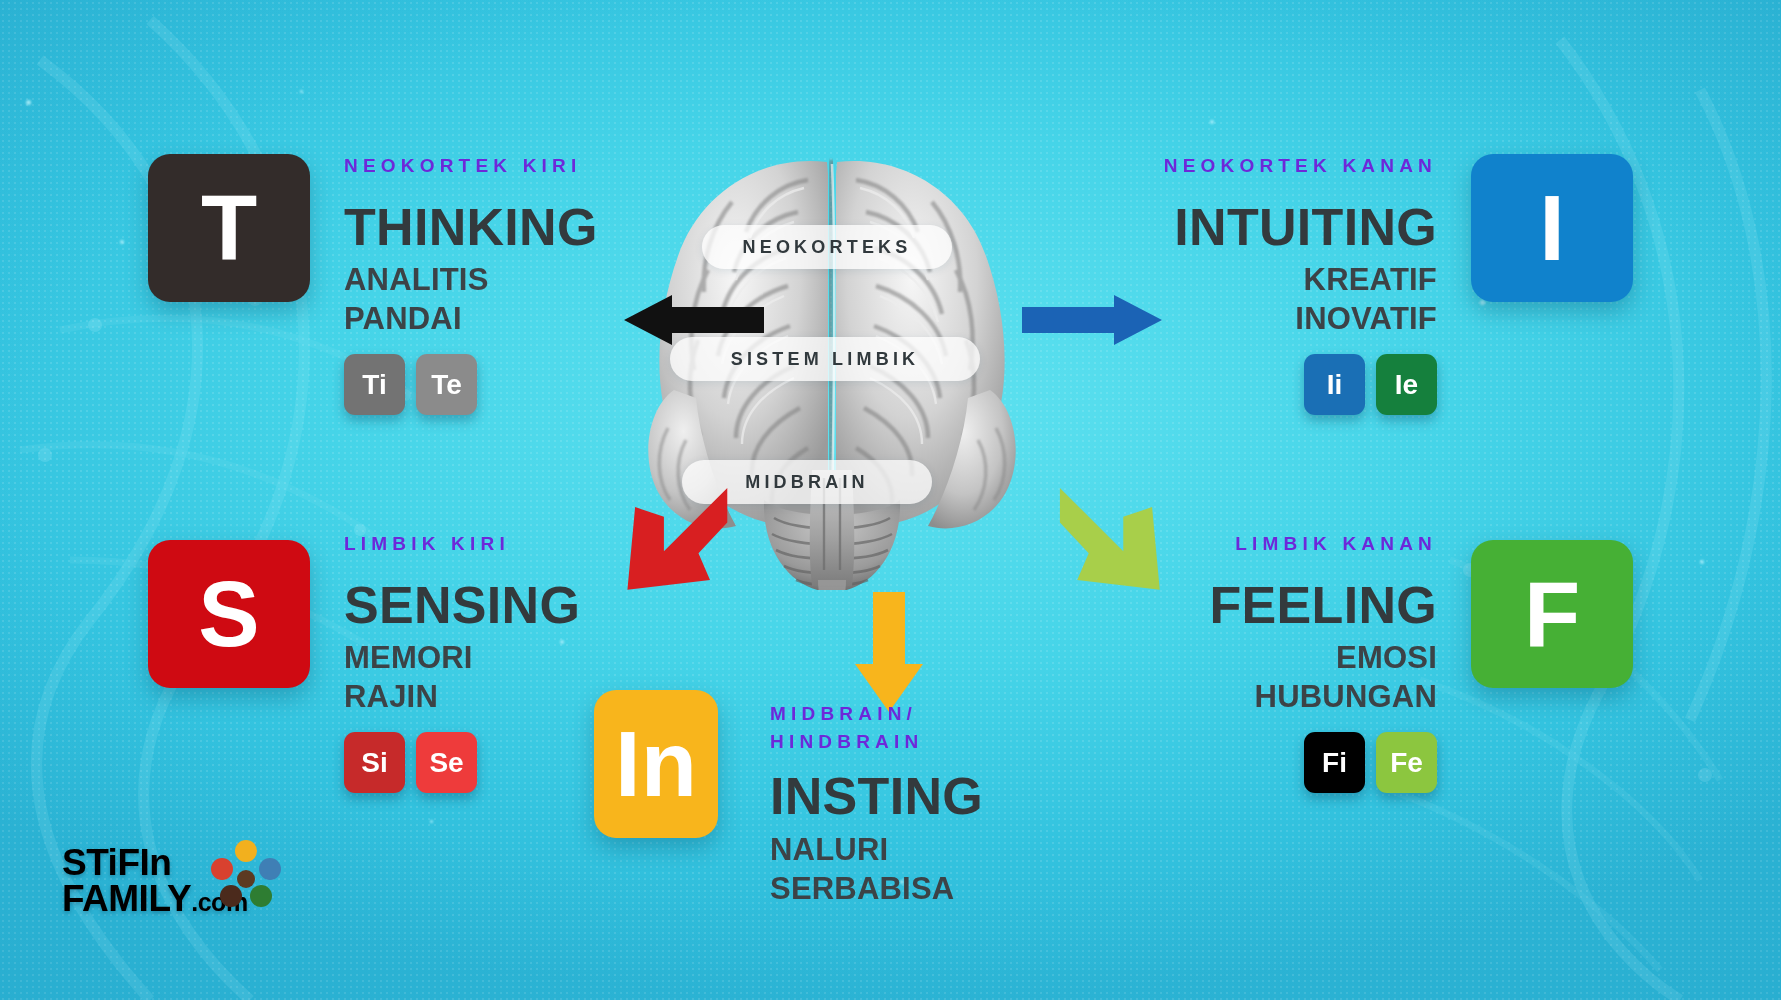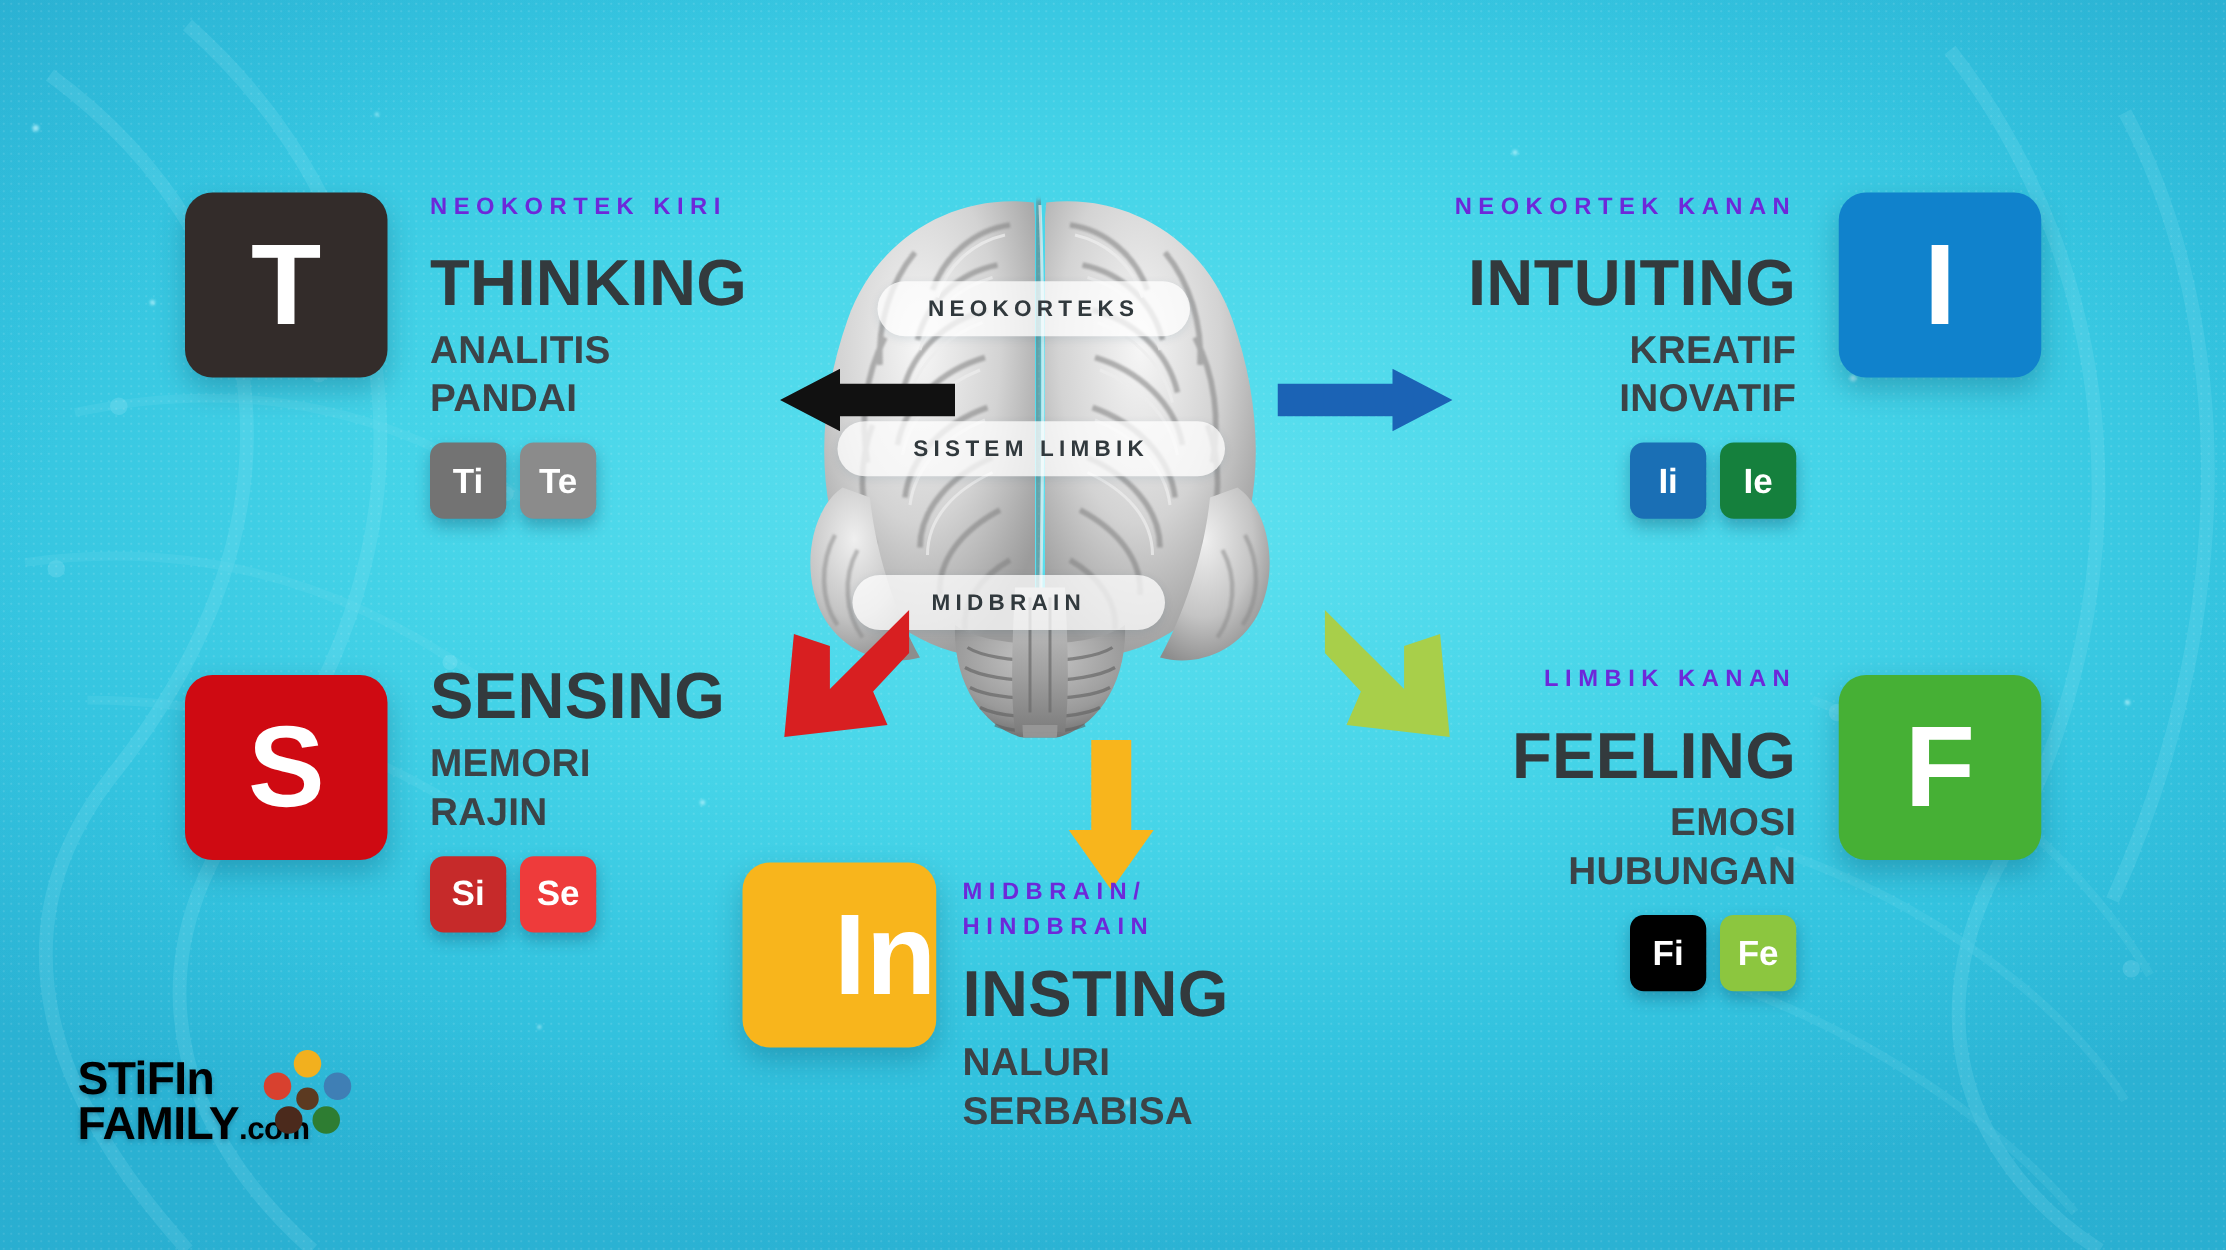--- a/index.html
+++ b/index.html
@@ -93,21 +93,21 @@
   #q-thinking  { left:148px;  top:152px; width:480px; }
   #q-sensing   { left:148px;  top:530px; width:480px; }
   #q-intuiting { right:148px; top:152px; width:480px; }
   #q-feeling   { right:148px; top:530px; width:480px; }
   #q-insting   { left:672px;  top:700px; width:340px; }
 
   #tile-T { left:0px;   top:2px;   width:162px; height:148px; background:#332c2a; }
   #tile-S { left:0px;   top:10px;  width:162px; height:148px; background:#cf0a12; }
   #tile-I { right:0px;  top:2px;   width:162px; height:148px; background:#1082cc; }
   #tile-F { right:0px;  top:10px;  width:162px; height:148px; background:#46b035; }
-  #tile-In{ left:-78px; top:-10px; width:155px; height:148px; background:#f8b51c;justify-content:flex-end; }
+  #tile-In{ left:-78px; top:-10px; width:124px; height:148px; background:#f8b51c; }
 
   .textcol-left  { margin-left:196px; }
   .textcol-right { margin-right:196px; }
 
   .region-row{ margin-bottom:20px; }
   .sub-row{ margin-top:6px; }
 
   
   #brain-wrap{
     position:absolute;
@@ -356,20 +356,21 @@
         <div class="badge" style="background:#8b8b8b">Te</div>
       </div>
     </div>
   </div>
 
   <div class="quad align-left" id="q-sensing">
     <div class="tile" id="tile-S">
       <span class="tile-letter">S</span>
     </div>
     <div class="textcol-left">
+      <div class="region region-row">LIMBIK KIRI</div>
       <div class="title">SENSING</div>
       <div class="sub sub-row">MEMORI</div>
       <div class="sub">RAJIN</div>
       <div class="badges">
         <div class="badge" style="background:#c62a2a">Si</div>
         <div class="badge" style="background:#ee3b3b">Se</div>
       </div>
     </div>
   </div>
 

